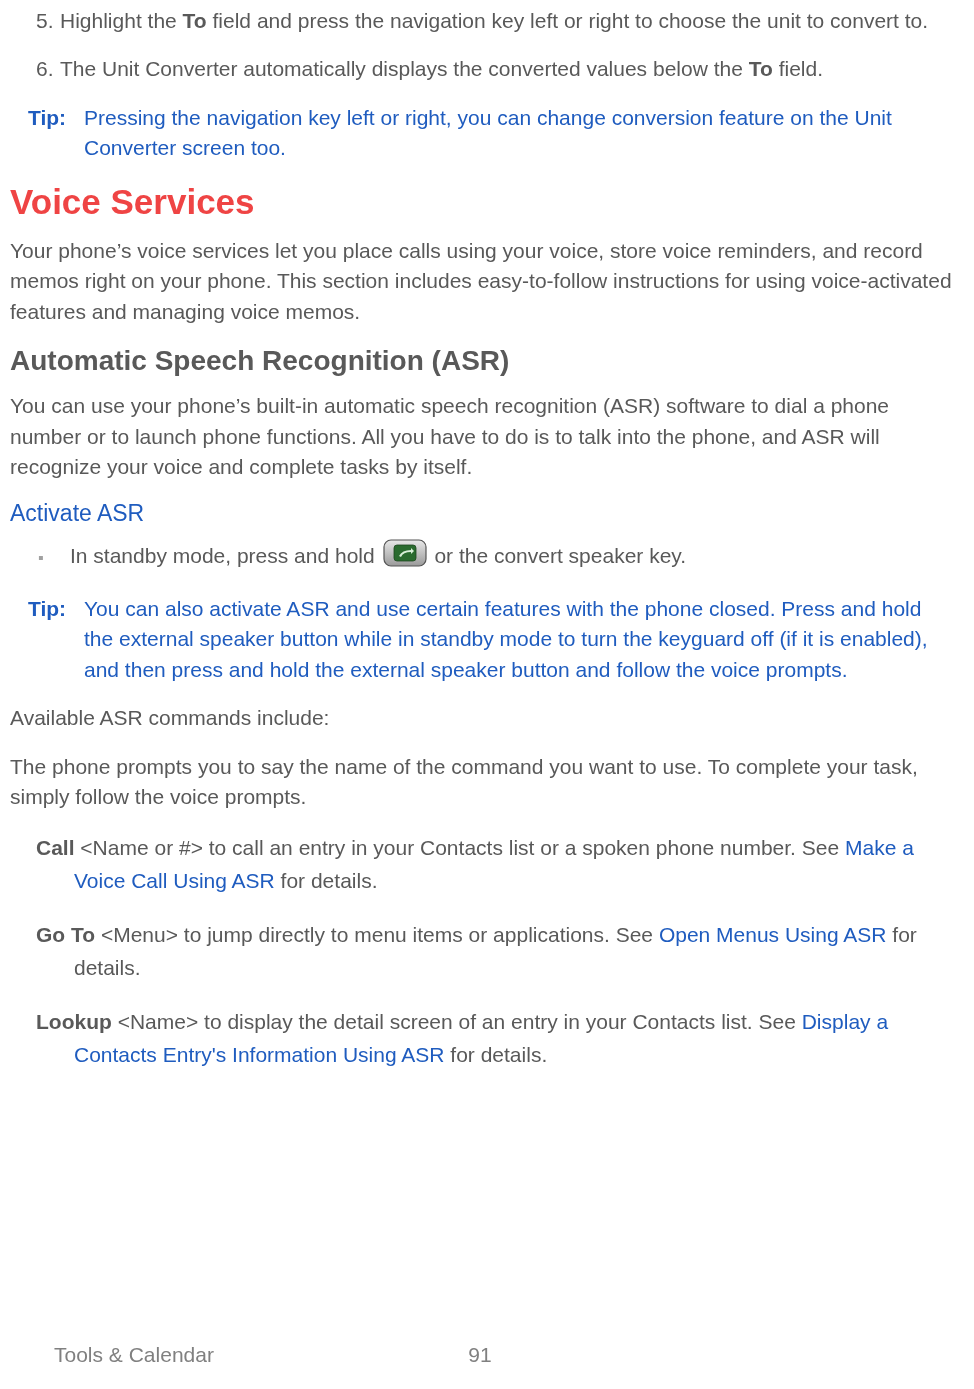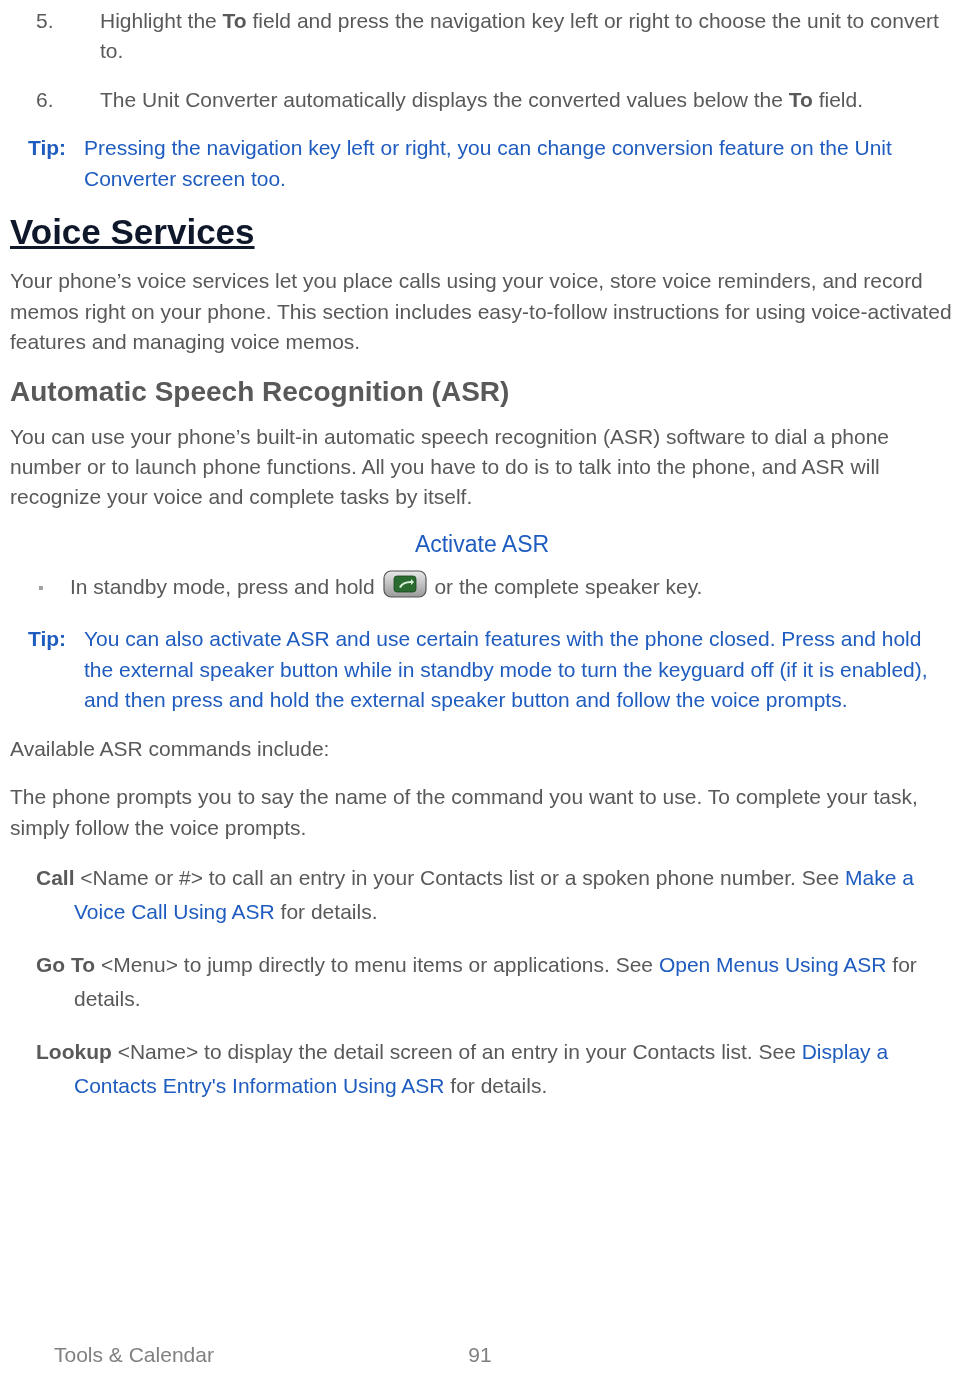--- a/index.html
+++ b/index.html
@@ -24,60 +24,58 @@
     font-size: 21px;
     line-height: 1.45;
   }
   .ol-num {
     width: 50px;
     flex: 0 0 50px;
     text-align: left;
     padding-left: 26px;
     box-sizing: border-box;
   }
-  .ol-text { flex: 1; margin-left: 40px; }
+  .ol-text { flex: 1; }
   .bold { font-weight: bold; color:#595959; }
   .tip-row {
     display: flex;
     margin: 6px 0 18px 0;
     font-size: 21px;
     line-height: 1.45;
     color: #1F5CBF;
   }
   .tip-label {
     width: 74px;
     flex: 0 0 74px;
     font-weight: bold;
     text-align: center;
   }
   .tip-text { flex: 1; }
   h1.voice {
     font-size: 35px;
     font-weight: bold;
-    color: #0f172a;
-    text-decoration: underline;
+    color: #ef4444;
     margin: 12px 0 14px 0;
   }
   p.body {
     font-size: 21px;
     line-height: 1.45;
     margin: 8px 0 18px 0;
   }
   h2.asr {
     font-size: 28px;
     font-weight: bold;
     color: #595959;
     margin: 16px 0 14px 0;
   }
   h3.sub {
     font-size: 23px;
     font-weight: normal;
     color: #1F5CBF;
     margin: 14px 0 12px 0;
-    text-align: center;
   }
   .bullet-row {
     display: flex;
     margin: 4px 0 18px 0;
     font-size: 21px;
     line-height: 1.5;
     align-items: center;
   }
   .bullet-mark {
     width: 60px;
@@ -161,21 +159,21 @@
             <linearGradient id="kg" x1="0" y1="0" x2="0" y2="1">
               <stop offset="0%" stop-color="#e8e8e8"></stop>
               <stop offset="100%" stop-color="#9a9a9a"></stop>
             </linearGradient>
           </defs>
           <rect x="1" y="1" width="42" height="26" rx="7" ry="7" fill="url(#kg)" stroke="#555" stroke-width="1.2"></rect>
           <rect x="11" y="6" width="22" height="16" rx="3" ry="3" fill="#2a6b2f" stroke="#1d4720" stroke-width="0.8"></rect>
           <path d="M16 17 q3 -6 12 -6 l0 -2 l3 3 l-3 3 l0 -2 q-8 0 -10 5 z" fill="#d9f0d9"></path>
         </svg>
       </span>
-      <span> or the complete speaker key.</span>
+      <span> or the convert speaker key.</span>
     </div>
   </div>
 
   <div class="tip-row">
     <div class="tip-label">Tip:</div>
     <div class="tip-text">You can also activate ASR and use certain features with the phone closed. Press and hold the external speaker button while in standby mode to turn the keyguard off (if it is enabled), and then press and hold the external speaker button and follow the voice prompts.</div>
   </div>
 
   <p class="body">Available ASR commands include:</p>
 

